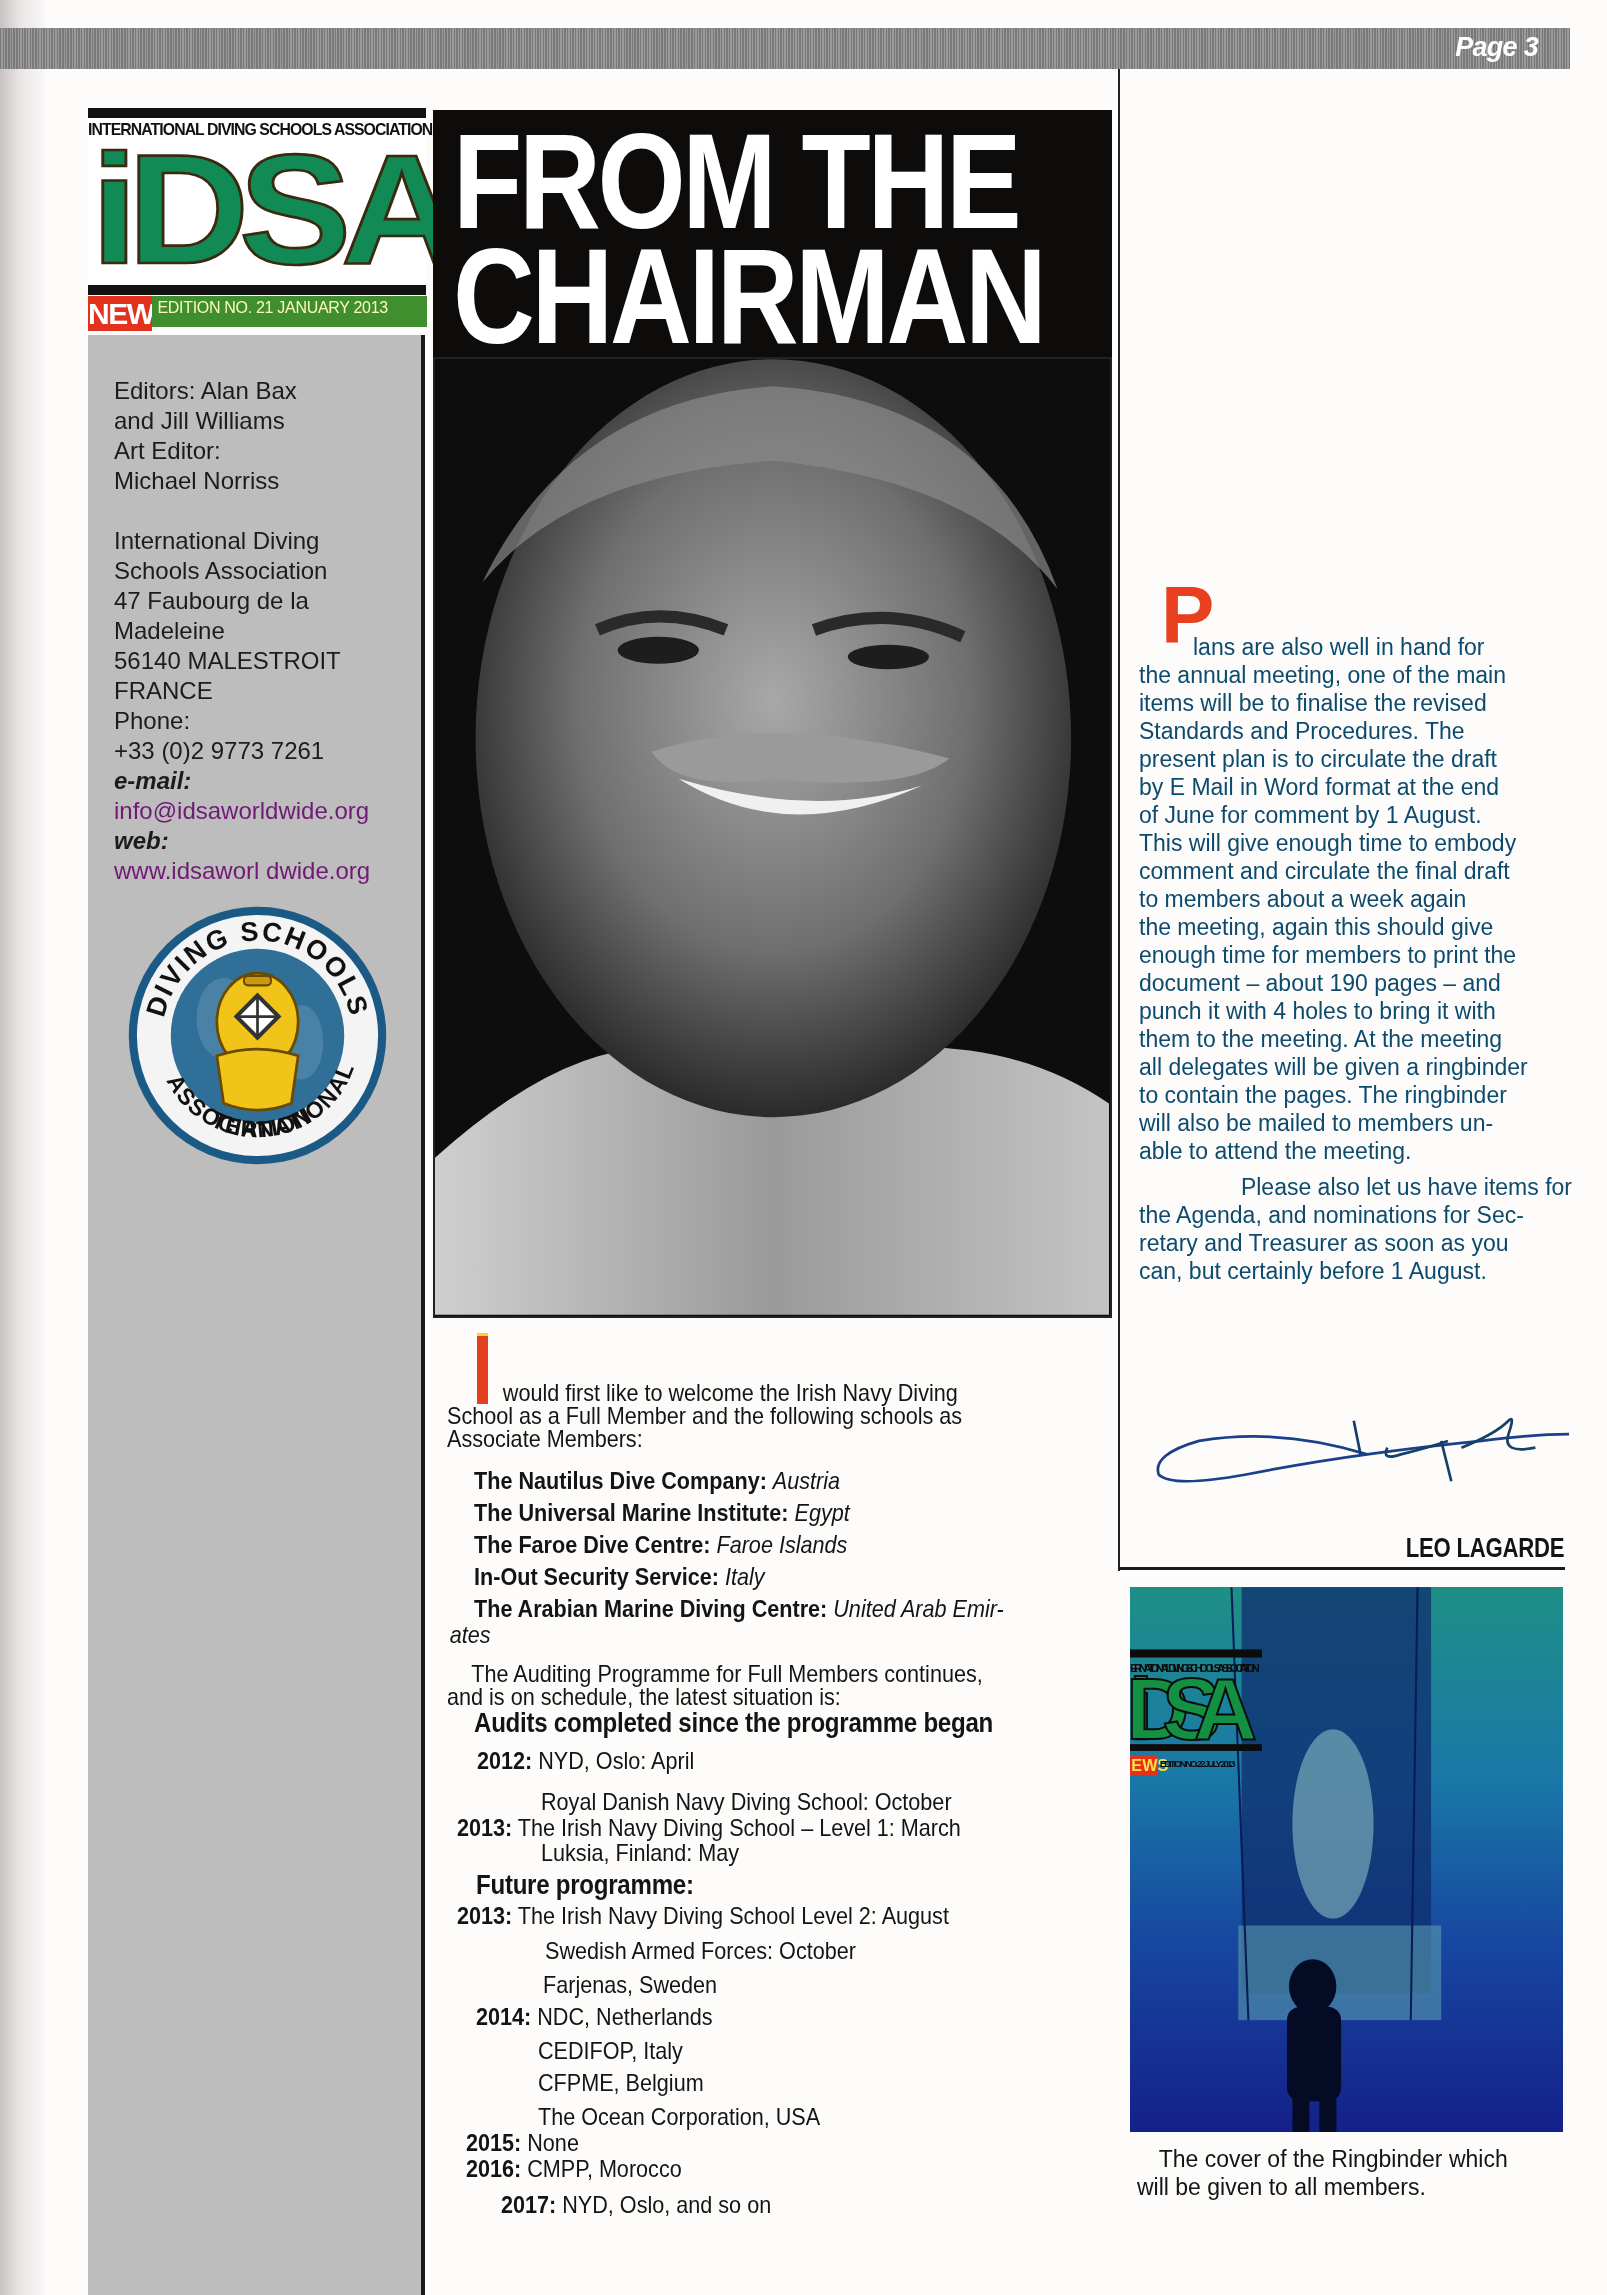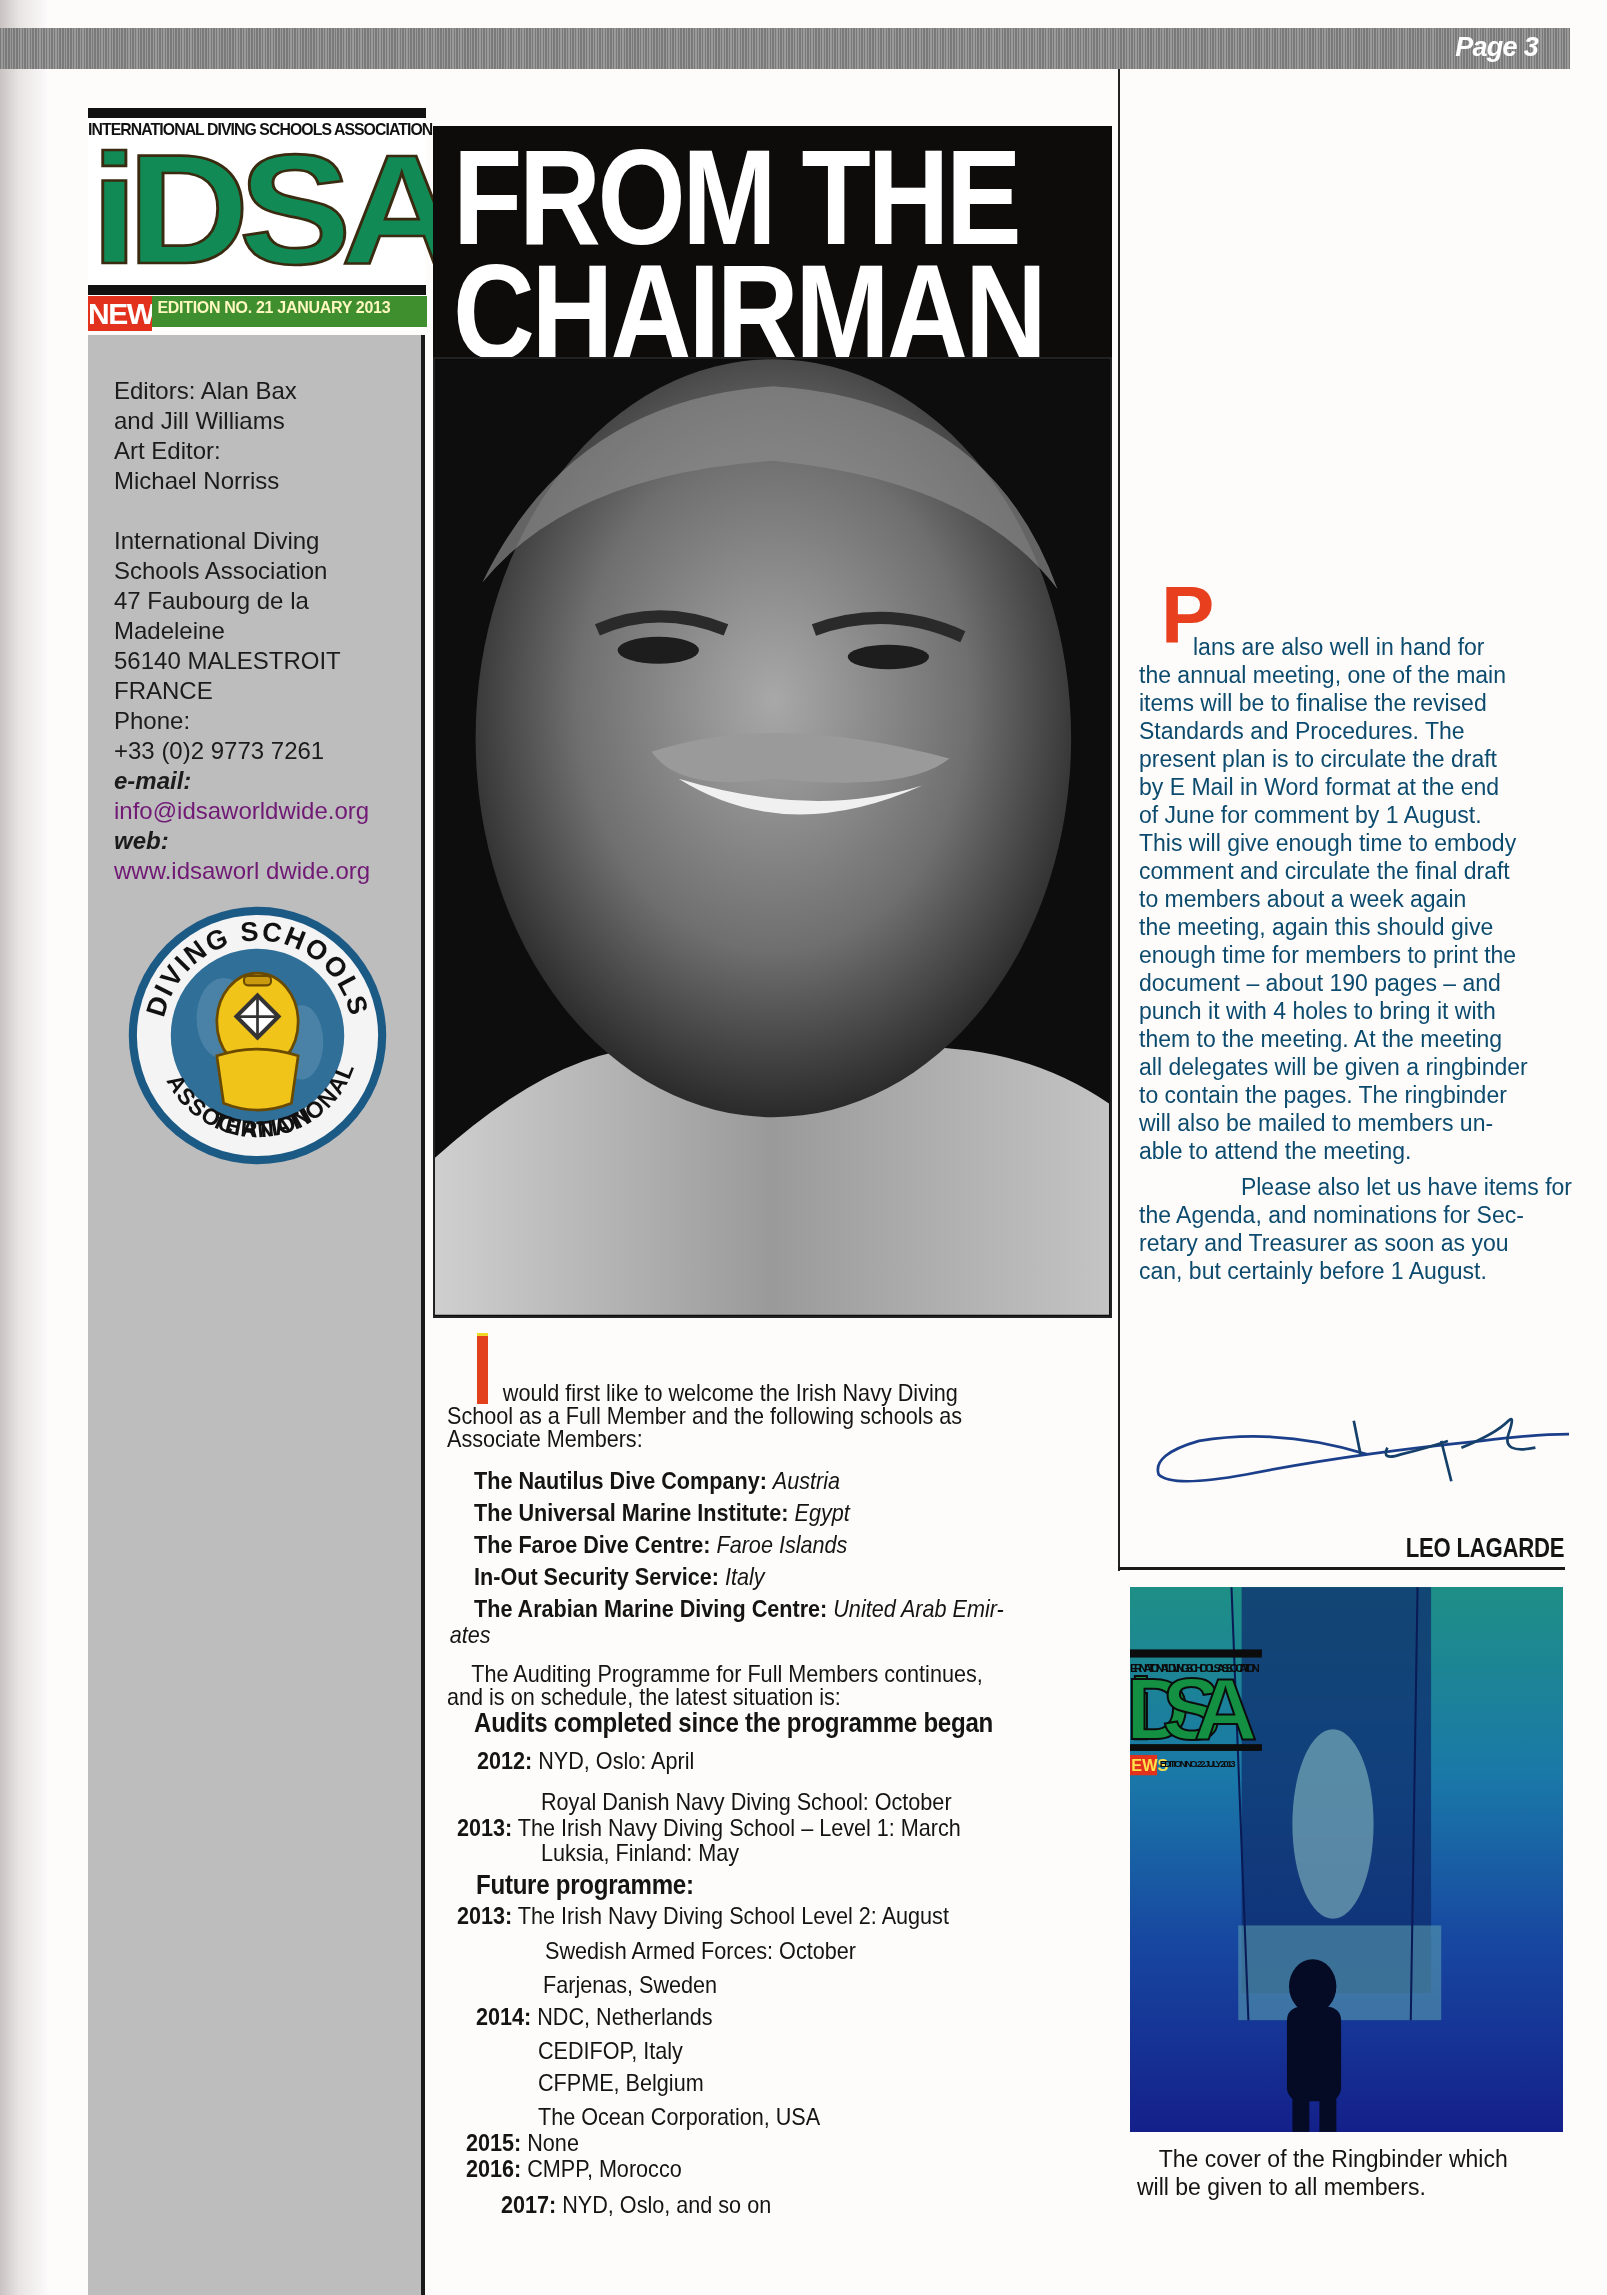--- a/index.html
+++ b/index.html
@@ -20,34 +20,34 @@
   .masthead { position:absolute; left:88px; top:108px; width:338px; height:223px; background:#fff; }
   .mh-bar { position:absolute; left:0; width:338px; height:9.5px; background:#111; }
   .mh-org { position:absolute; left:0; top:12px; width:338px; font-weight:bold; font-size:17px;
     letter-spacing:-1px; white-space:nowrap; color:#111; transform:scaleX(0.93); transform-origin:left; }
   .mh-logo { position:absolute; left:2.7px; top:30px; font-family:"Liberation Sans", sans-serif; font-weight:900;
     font-size:156px; line-height:142px; letter-spacing:-9.5px; color:#128a55;
     -webkit-text-stroke:2.7px #3a2a10; transform:scaleX(1.08); transform-origin:left; }
   .mh-news { position:absolute; left:0; top:188px; width:64px; height:35px; background:#e2311d;
     color:#fff; font-weight:bold; font-size:30px; line-height:35px; text-align:center; letter-spacing:-1.4px; }
   .mh-edition { position:absolute; left:64px; top:188px; width:275px; height:31px; background:#3f8f2e;
-    color:#fff8c0; font-weight:bold; font-size:16px; line-height:23px; padding-left:5.4px; box-sizing:border-box;
+    color:#fff8c0; font-weight:normal; font-size:16px; line-height:23px; padding-left:5.4px; box-sizing:border-box;
     letter-spacing:-0.3px; }
 
   .sidebar { position:absolute; left:88px; top:335px; width:337px; height:1961px;
     background:#bdbdbd; border-right:4px solid #1a1a1a; box-sizing:border-box; }
   .sidebar .info { position:absolute; left:26px; top:41px; font-size:24px; line-height:30px; color:#1c1c1c; }
   .sidebar .info div { white-space:nowrap; }
   .sidebar .info .gap { height:30px; }
   .sidebar .info .lbl { font-weight:bold; font-style:italic; }
   .sidebar .info .link { color:#701a75; }
   .badge { position:absolute; left:34px; top:565px; width:271px; height:271px; }
 
   
-  .titlebox { position:absolute; left:433px; top:126px; width:679px; height:247px; background:#0e0b0b; }
+  .titlebox { position:absolute; left:433px; top:110px; width:679px; height:247px; background:#0e0b0b; }
   .titlebox .line { position:absolute; left:20px; color:#fff; font-weight:bold; font-size:135px;
     line-height:115px; letter-spacing:-4px; white-space:nowrap; transform:scaleX(0.84); transform-origin:left; }
   .photo { position:absolute; left:433px; top:357px; width:679px; height:961px; background:#0c0c0c;
     border:2.7px solid #222; box-sizing:border-box; overflow:hidden; }
   .dropcap-i { position:absolute; left:477px; top:1333px; width:10.8px; height:71px;
     background:linear-gradient(180deg,#f1d92a 0 3.4px,#e3411e 3.4px 100%); }
   .intro { position:absolute; left:447px; top:1381px; width:636px; font-size:24px; line-height:23px;
     transform:scaleX(0.9); transform-origin:left; }
   .intro .first { padding-left:62px; }
   .members { position:absolute; left:474px; top:1465px; font-size:24px; line-height:32px;

